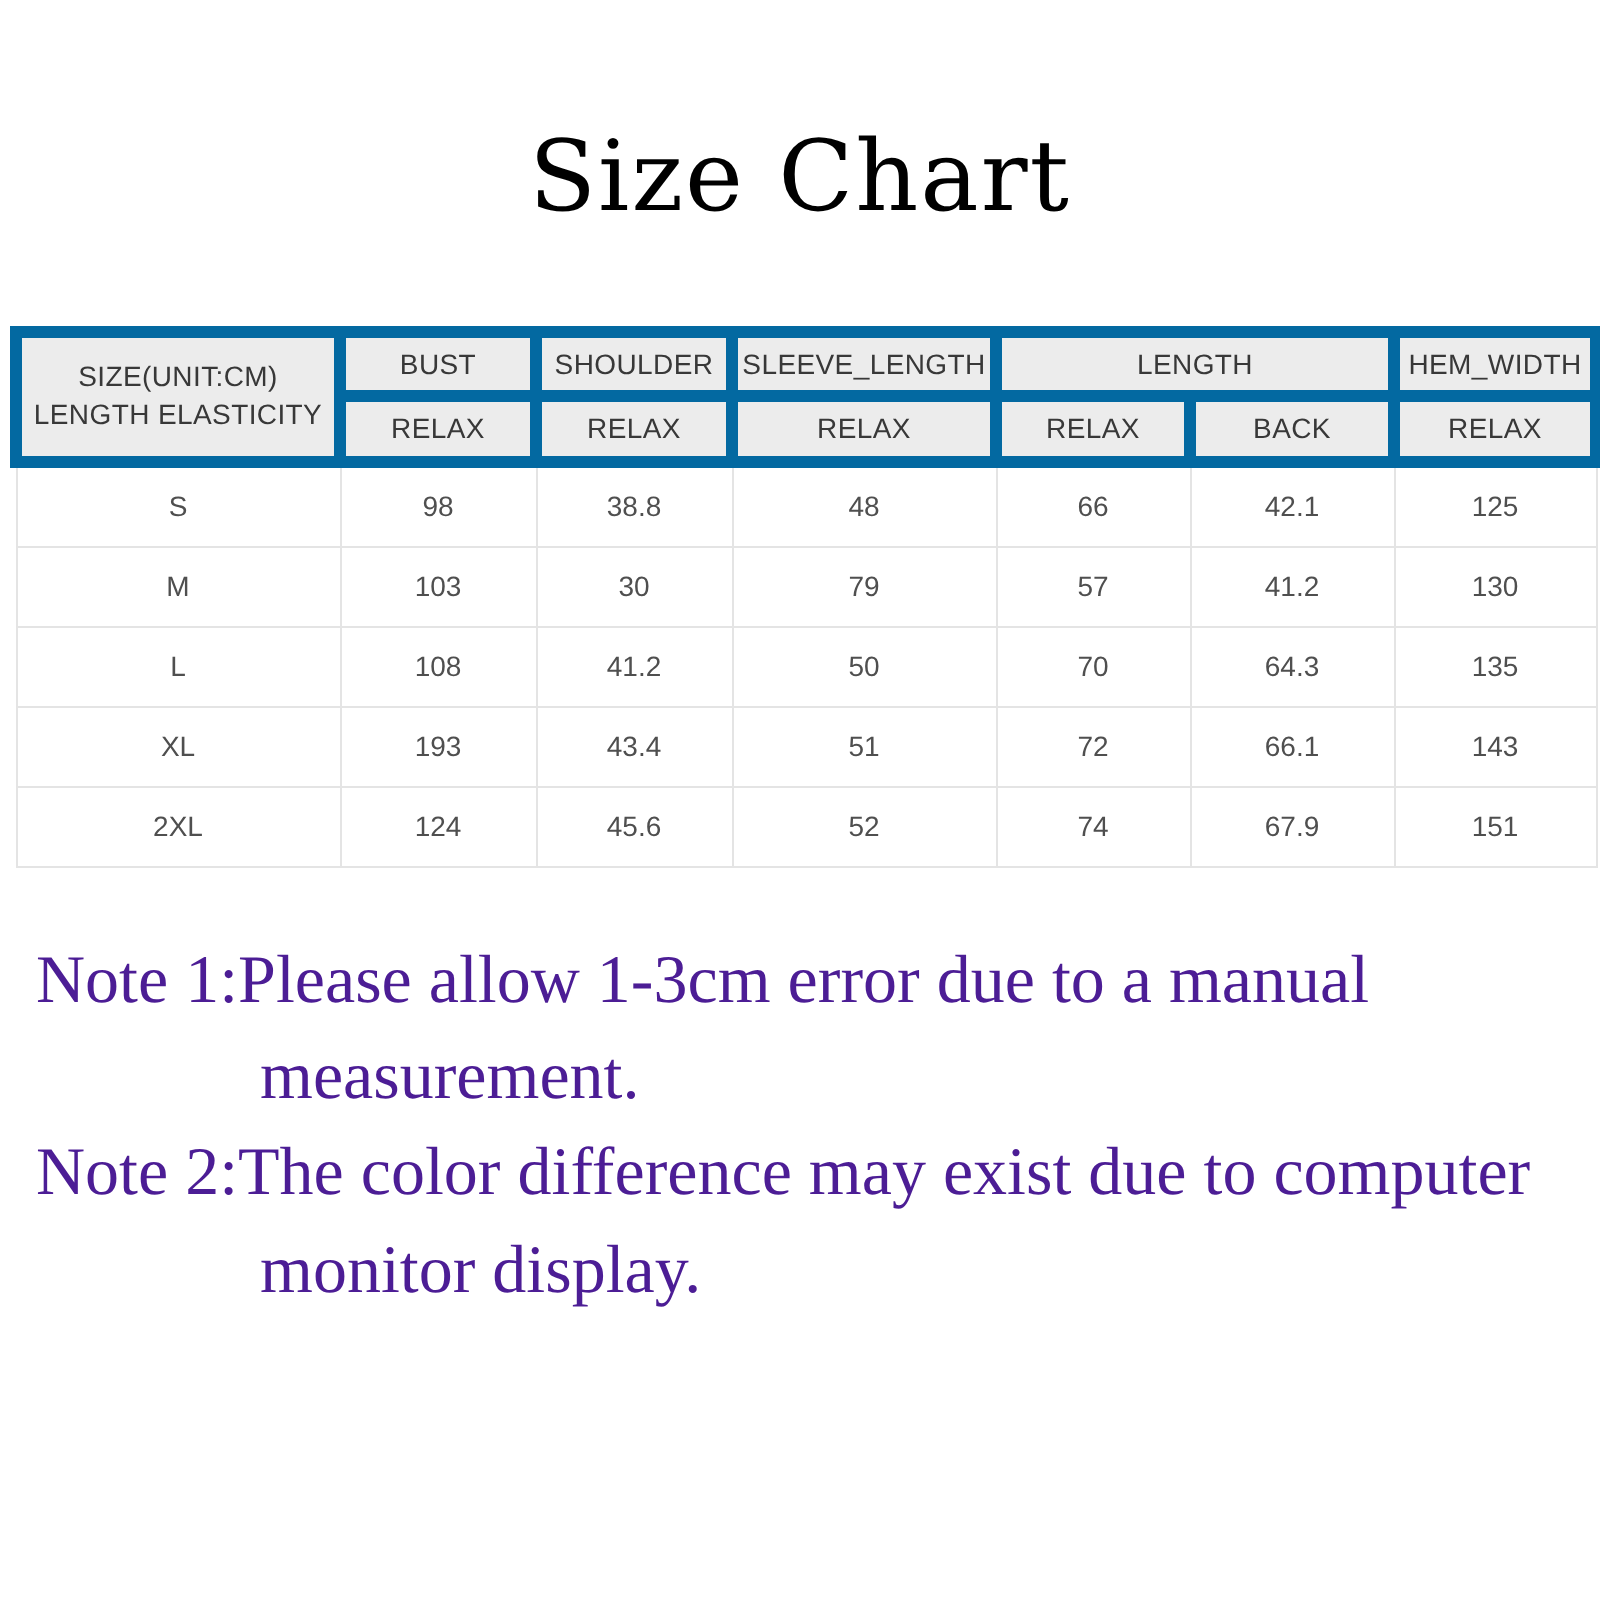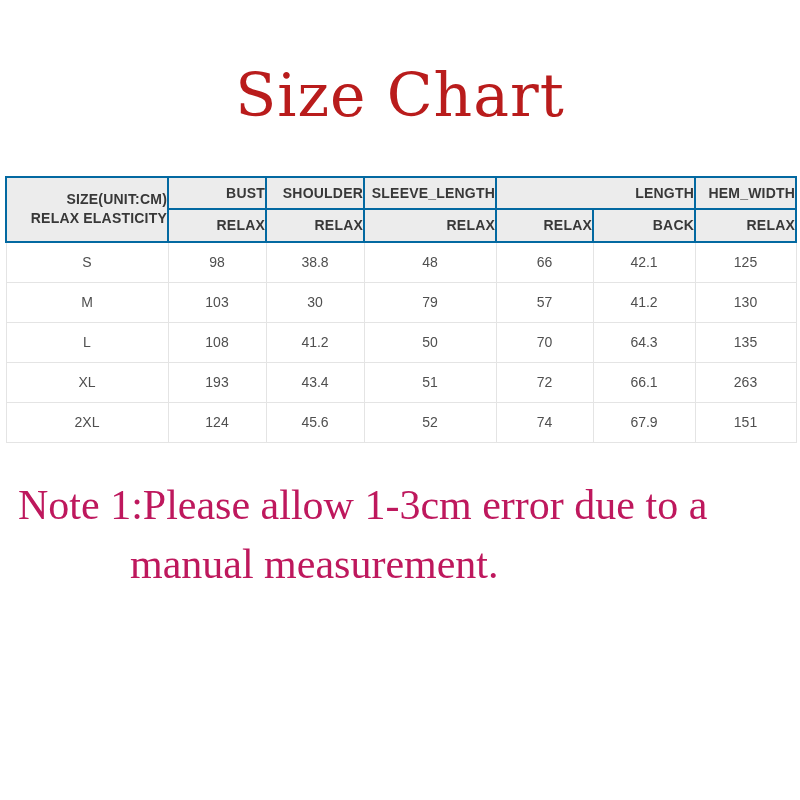--- a/index.html
+++ b/index.html
@@ -11,40 +11,40 @@
     width: 800px;
     height: 800px;
     font-family: "Liberation Sans", sans-serif;
     overflow: hidden;
   }
   .title {
     margin: 60px 0 0 0;
     text-align: center;
     font-family: "DejaVu Serif", serif;
     font-weight: normal;
-    font-size: 60px;
+    font-size: 49px;
     line-height: 1.18;
-    color: #b91c1c;
+    color: #000000;
     letter-spacing: 1px;
   }
   .table-wrap {
     margin: 45px 5px 0 5px;
   }
   table.size-table {
     border-collapse: collapse;
     table-layout: fixed;
     width: 790px;
   }
   table.size-table th {
     background: #ececec;
-    border: 2px solid #0369a1;
+    border: 6px solid #0369a1;
     font-size: 14px;
-    font-weight: bold;
+    font-weight: normal;
     color: #383838;
-    text-align: right;
+    text-align: center;
     vertical-align: middle;
     padding: 0;
     letter-spacing: 0.2px;
   }
   table.size-table thead tr.top-row   { height: 32px; }
   table.size-table thead tr.sub-row   { height: 33px; }
   table.size-table th.corner {
     line-height: 1.4;
     font-size: 14px;
   }
@@ -54,23 +54,23 @@
     font-size: 14px;
     color: #4f4f4f;
     text-align: center;
     vertical-align: middle;
     height: 39px;
     padding: 0;
   }
   .notes {
     margin: 33px 18px 0 18px;
     font-family: "Liberation Serif", serif;
-    font-size: 42px;
+    font-size: 34px;
     line-height: 1.42;
-    color: #be185d;
+    color: #4c1d95;
   }
   .notes p {
     margin: 0;
     padding-left: 112px;
     text-indent: -112px;
   }
 </style>
 </head>
 <body>
 
@@ -84,21 +84,21 @@
       <col style="width:98px">
       <col style="width:132px">
       <col style="width:97px">
       <col style="width:102px">
       <col style="width:101px">
     </colgroup>
     <thead>
       <tr class="top-row">
         <th class="corner" rowspan="2">
           <span>SIZE(UNIT:CM)</span><br>
-          <span>RELAX ELASTICITY</span>
+          <span>LENGTH ELASTICITY</span>
         </th>
         <th>BUST</th>
         <th>SHOULDER</th>
         <th>SLEEVE_LENGTH</th>
         <th colspan="2">LENGTH</th>
         <th>HEM_WIDTH</th>
       </tr>
       <tr class="sub-row">
         <th>RELAX</th>
         <th>RELAX</th>
@@ -136,30 +136,31 @@
         <td>64.3</td>
         <td>135</td>
       </tr>
       <tr>
         <td>XL</td>
         <td>193</td>
         <td>43.4</td>
         <td>51</td>
         <td>72</td>
         <td>66.1</td>
-        <td>263</td>
+        <td>143</td>
       </tr>
       <tr>
         <td>2XL</td>
         <td>124</td>
         <td>45.6</td>
         <td>52</td>
         <td>74</td>
         <td>67.9</td>
         <td>151</td>
       </tr>
     </tbody>
   </table>
 </div>
 
 <div class="notes">
   <p>Note 1:Please allow 1-3cm error due to a manual measurement.</p>
+  <p>Note 2:The color difference may exist due to computer monitor display.</p>
 </div>
 
 </body></html>

